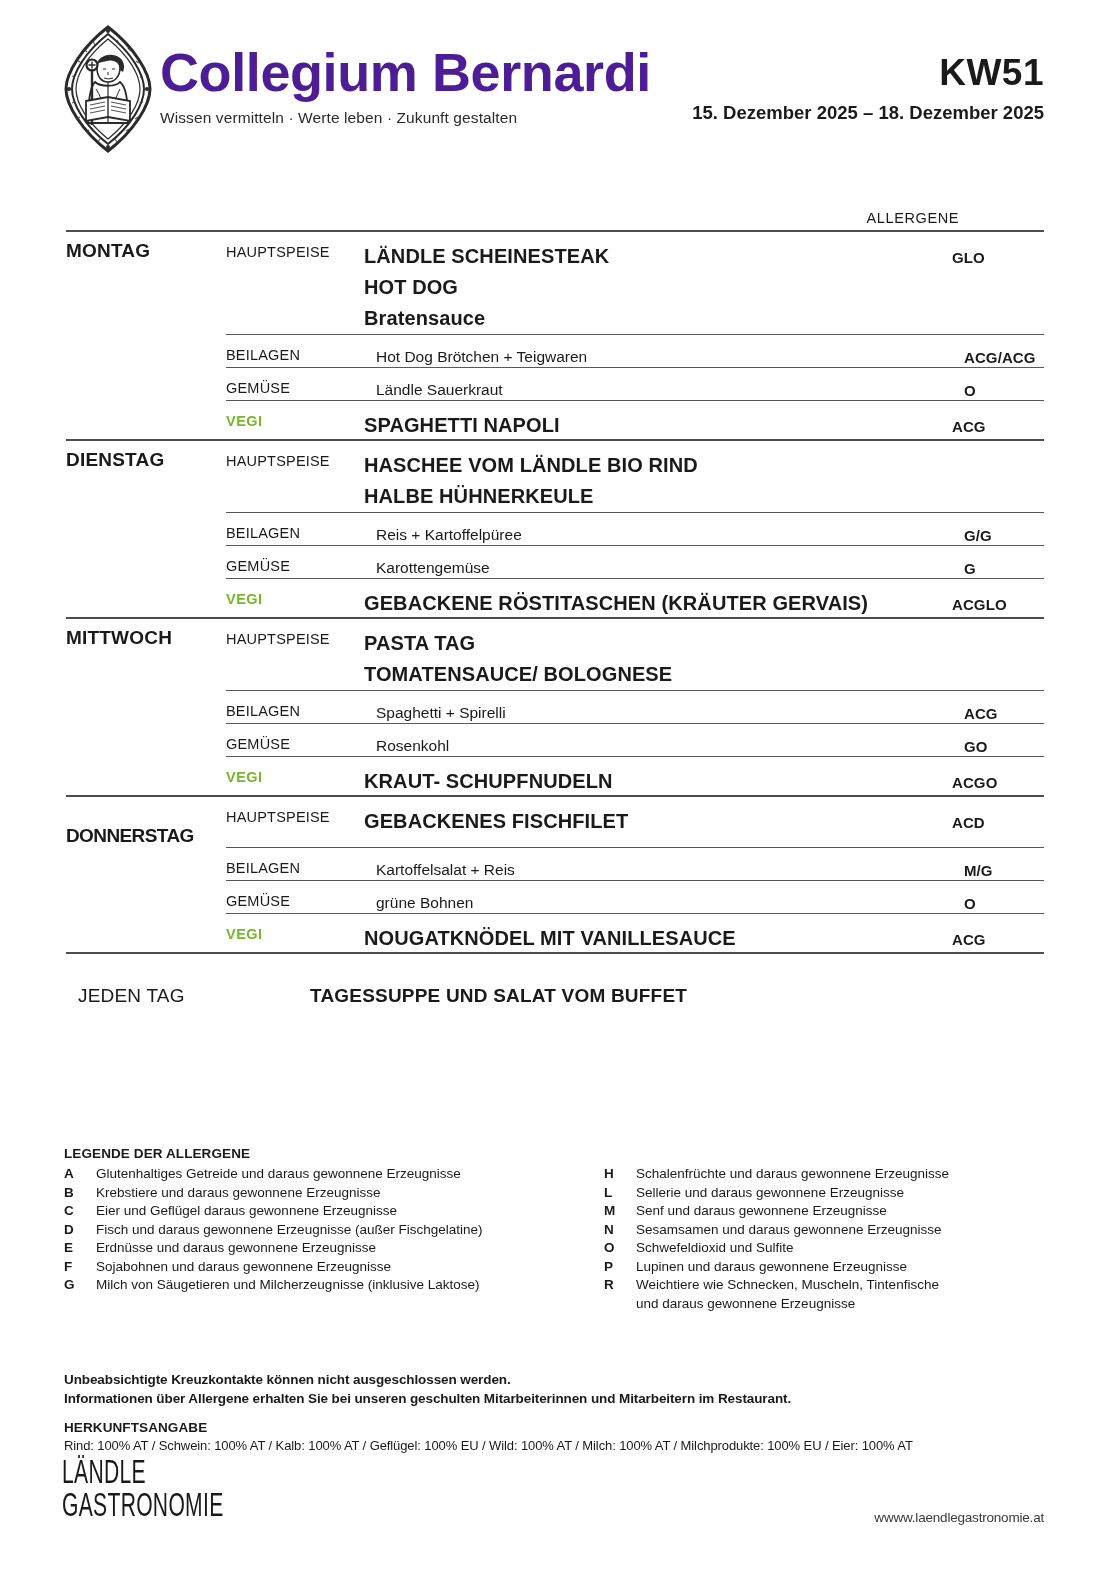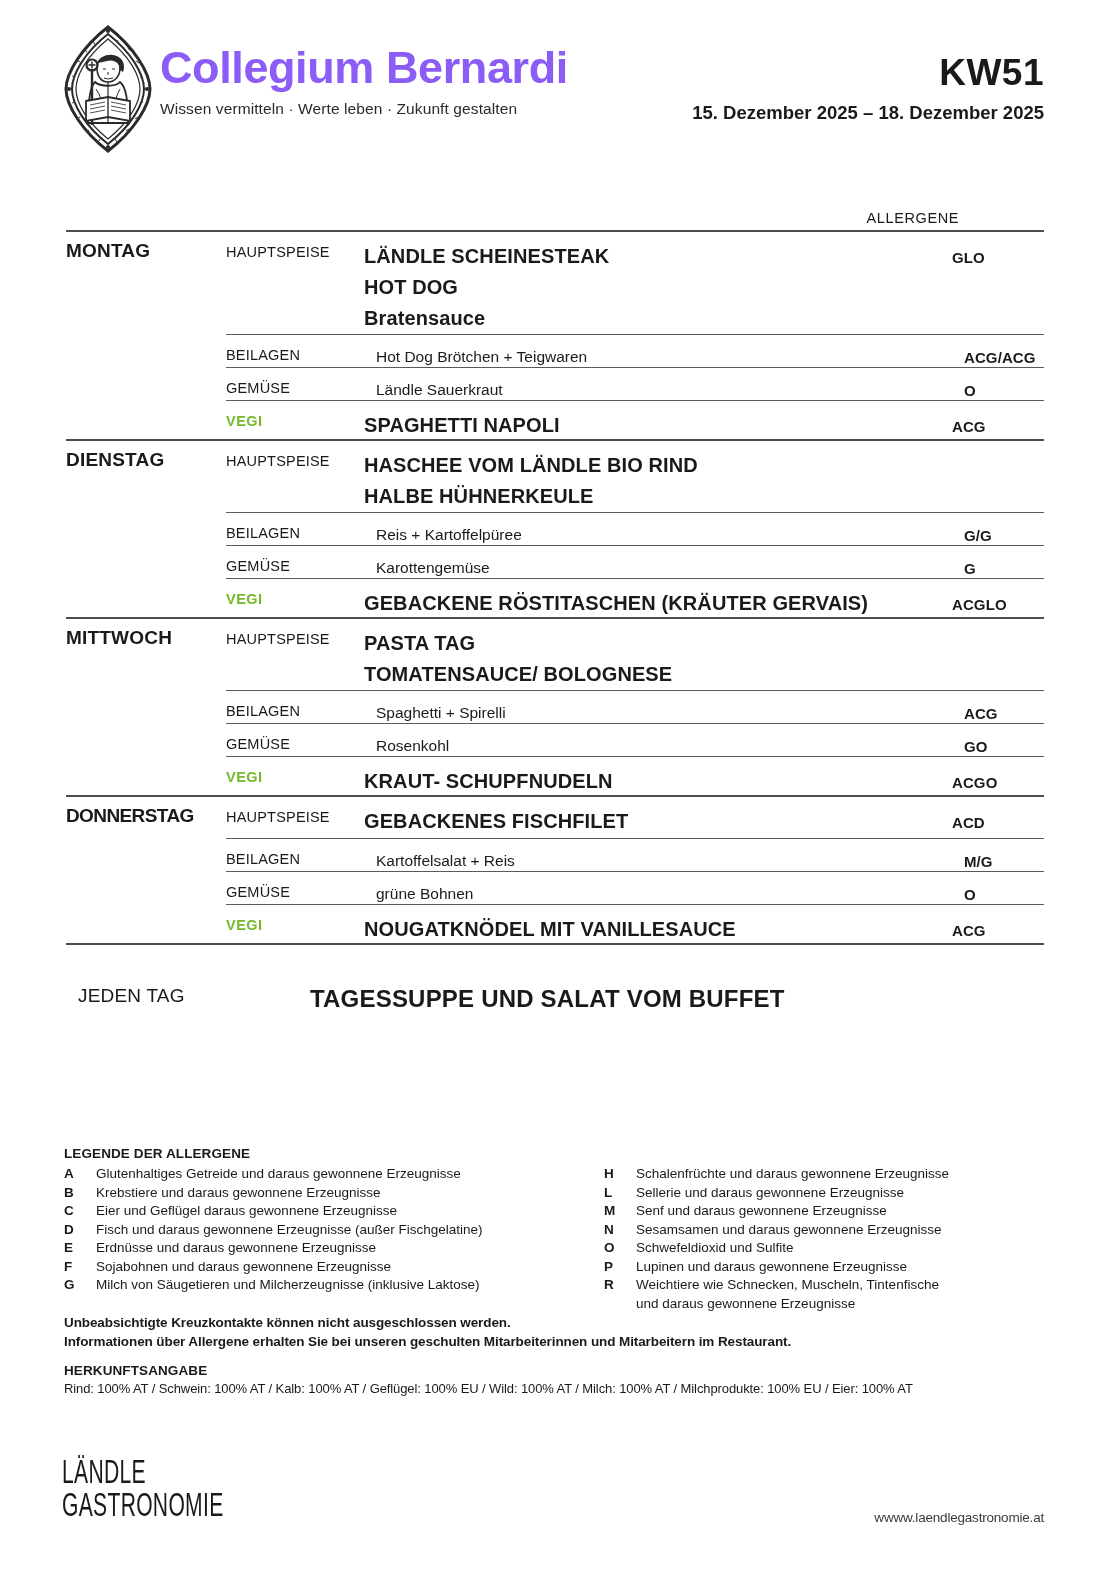--- a/index.html
+++ b/index.html
@@ -26,25 +26,25 @@
   .seal {
     position: absolute;
     left: 62px; top: 25px;
     width: 92px; height: 128px;
   }
   .brand-block {
     position: absolute;
     left: 160px; top: 45px;
   }
   .brand-title {
-    font-size: 45px;
+    font-size: 54px;
     font-weight: bold;
     letter-spacing: -0.4px;
     line-height: 1;
-    color: #8b5cf6;
+    color: #4c1d95;
   }
   .brand-tagline {
     font-size: 15.5px;
     margin-top: 10px;
     color: #2b2b2b;
     letter-spacing: 0.1px;
   }
   .kw {
     position: absolute;
     right: 66px; top: 52px;
@@ -96,21 +96,21 @@
     position: relative;
   }
   .c-day {
     width: 160px;
     flex: 0 0 160px;
     font-size: 19px;
     font-weight: bold;
     letter-spacing: 0.2px;
     padding-top: 8px;
   }
-  .c-day.narrow { letter-spacing: -0.6px; }
+  .c-day.narrow { letter-spacing: -0.6px; margin-top: 20px; }
   .c-cat {
     width: 138px;
     flex: 0 0 138px;
     font-size: 14.5px;
     letter-spacing: 0.2px;
     padding-top: 12px;
   }
   .c-cat.vegi {
     color: #76b82a;
     font-weight: bold;
@@ -156,21 +156,21 @@
   }
   .everyday-label {
     width: 232px;
     flex: 0 0 232px;
     font-size: 19px;
     font-weight: normal;
     letter-spacing: 0.2px;
     margin-left: 12px;
   }
   .everyday-value {
-    font-size: 24px;
+    font-size: 19px;
     font-weight: bold;
     letter-spacing: 0.2px;
   }
 
   
   .legend {
     position: absolute;
     left: 64px; top: 1146px;
     width: 980px;
   }
@@ -199,21 +199,21 @@
   .legend-text { flex: 1 1 auto; }
   .legend-text2 {
     padding-left: 32px;
     font-size: 13.5px;
     line-height: 18.5px;
   }
 
   
   .notes {
     position: absolute;
-    left: 64px; top: 1313px;
+    left: 64px; top: 1370px;
     width: 980px;
   }
   .note-line {
     font-size: 13.5px;
     font-weight: bold;
     line-height: 19px;
     letter-spacing: -0.1px;
   }
   .note-head {
     font-size: 13.5px;

